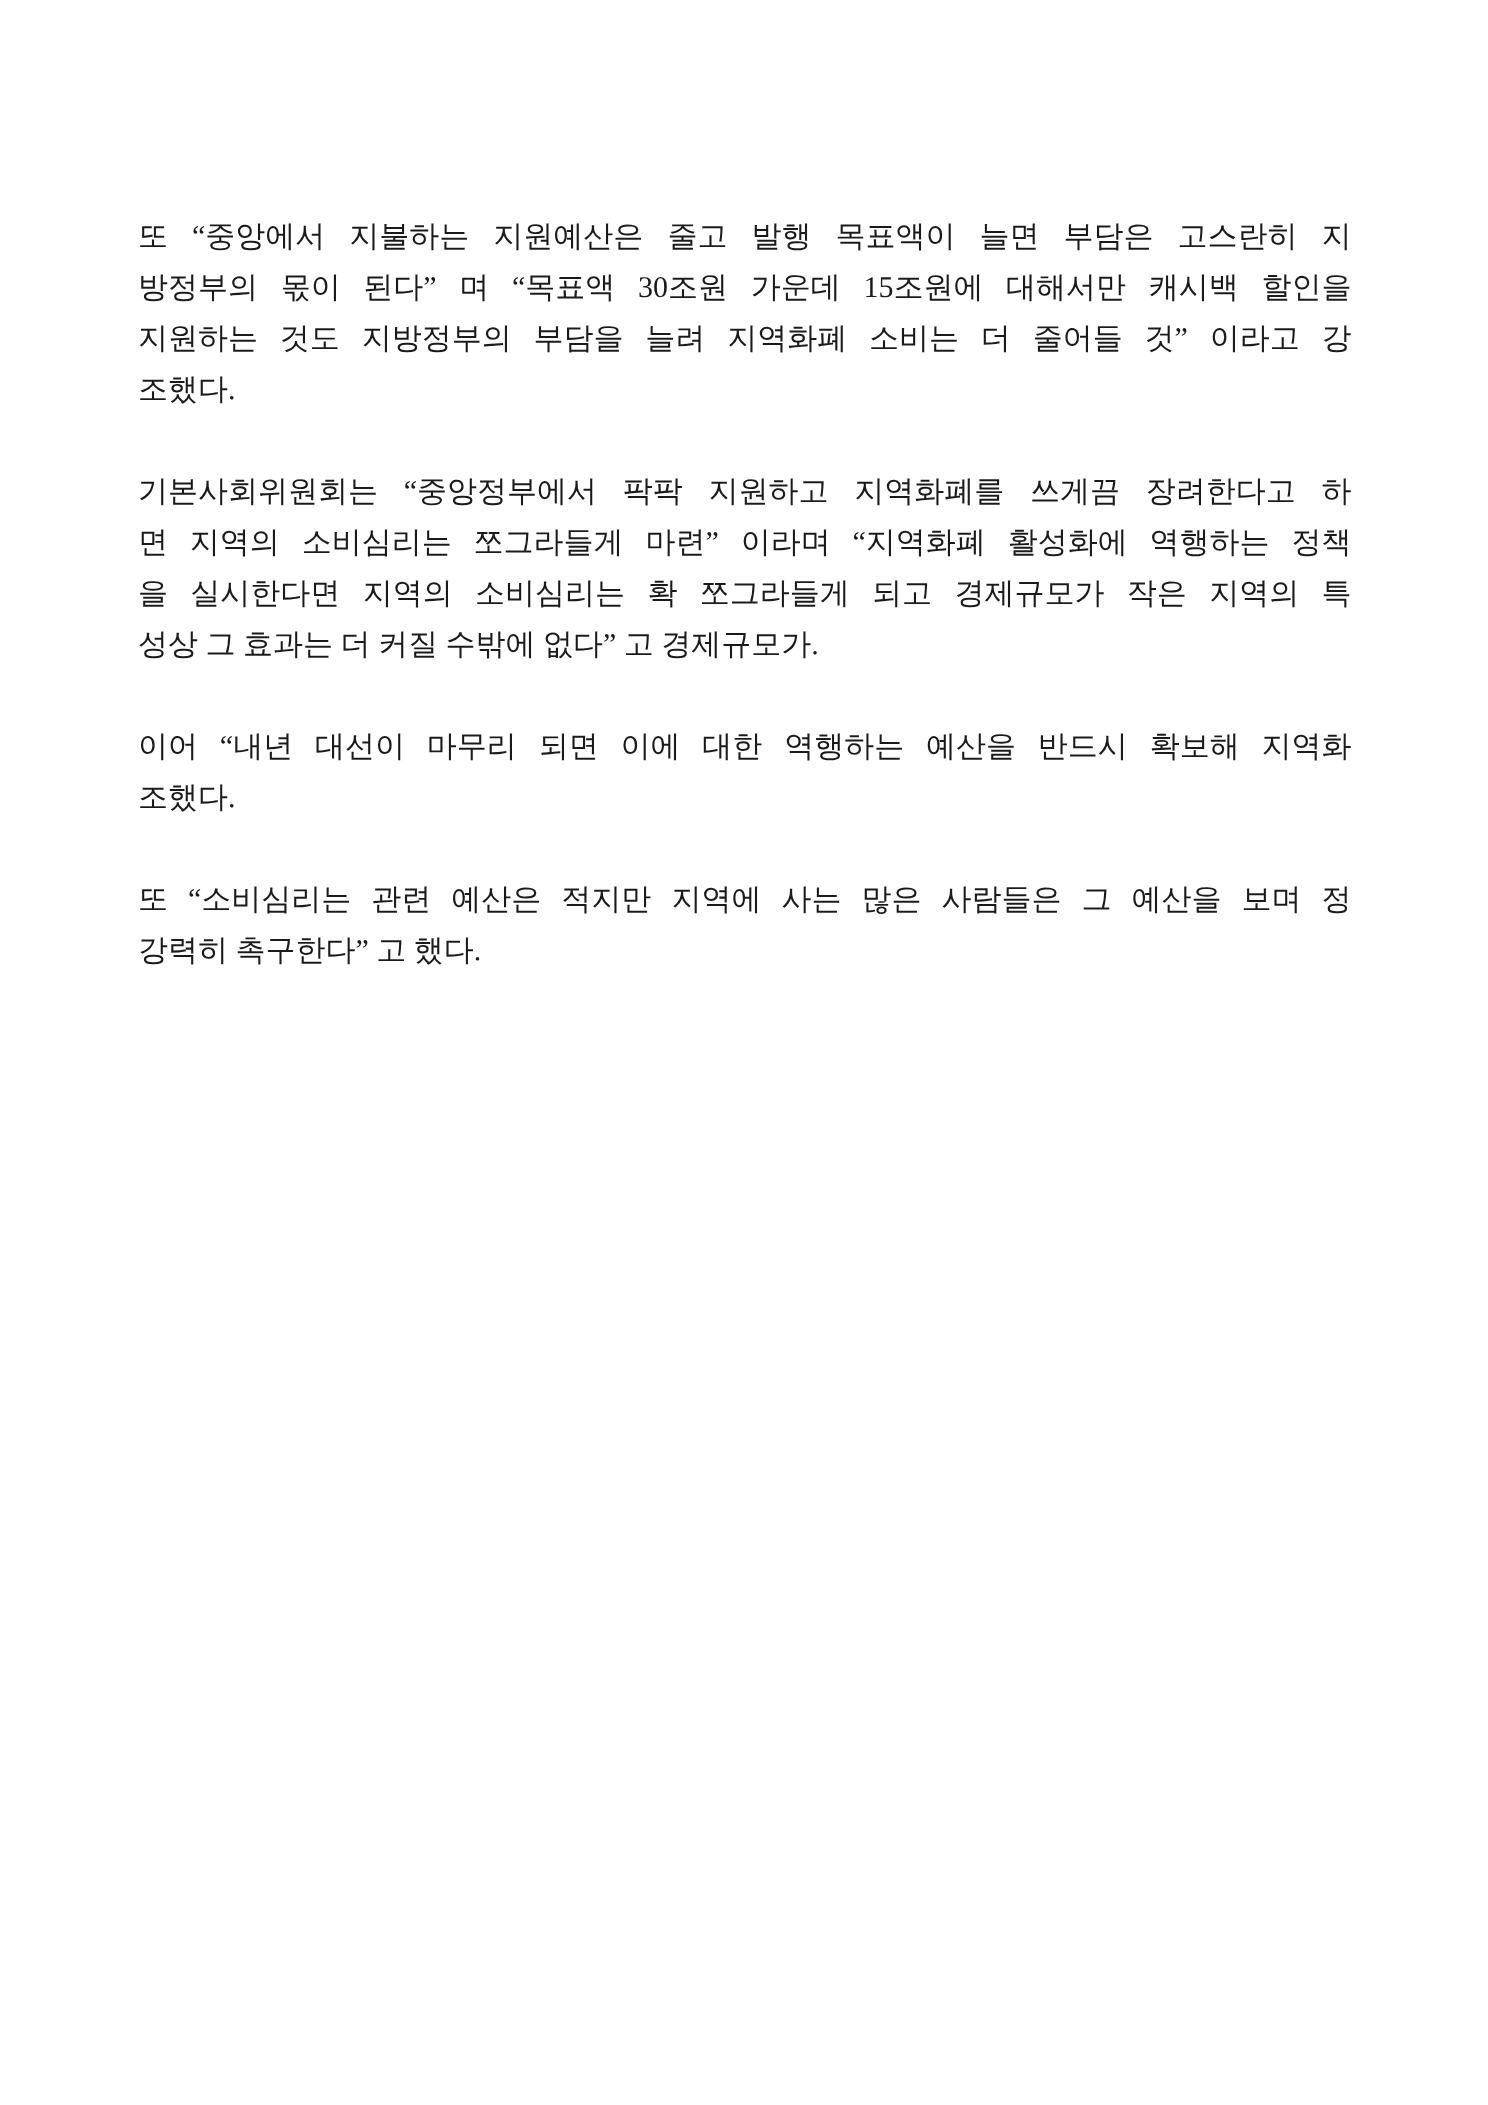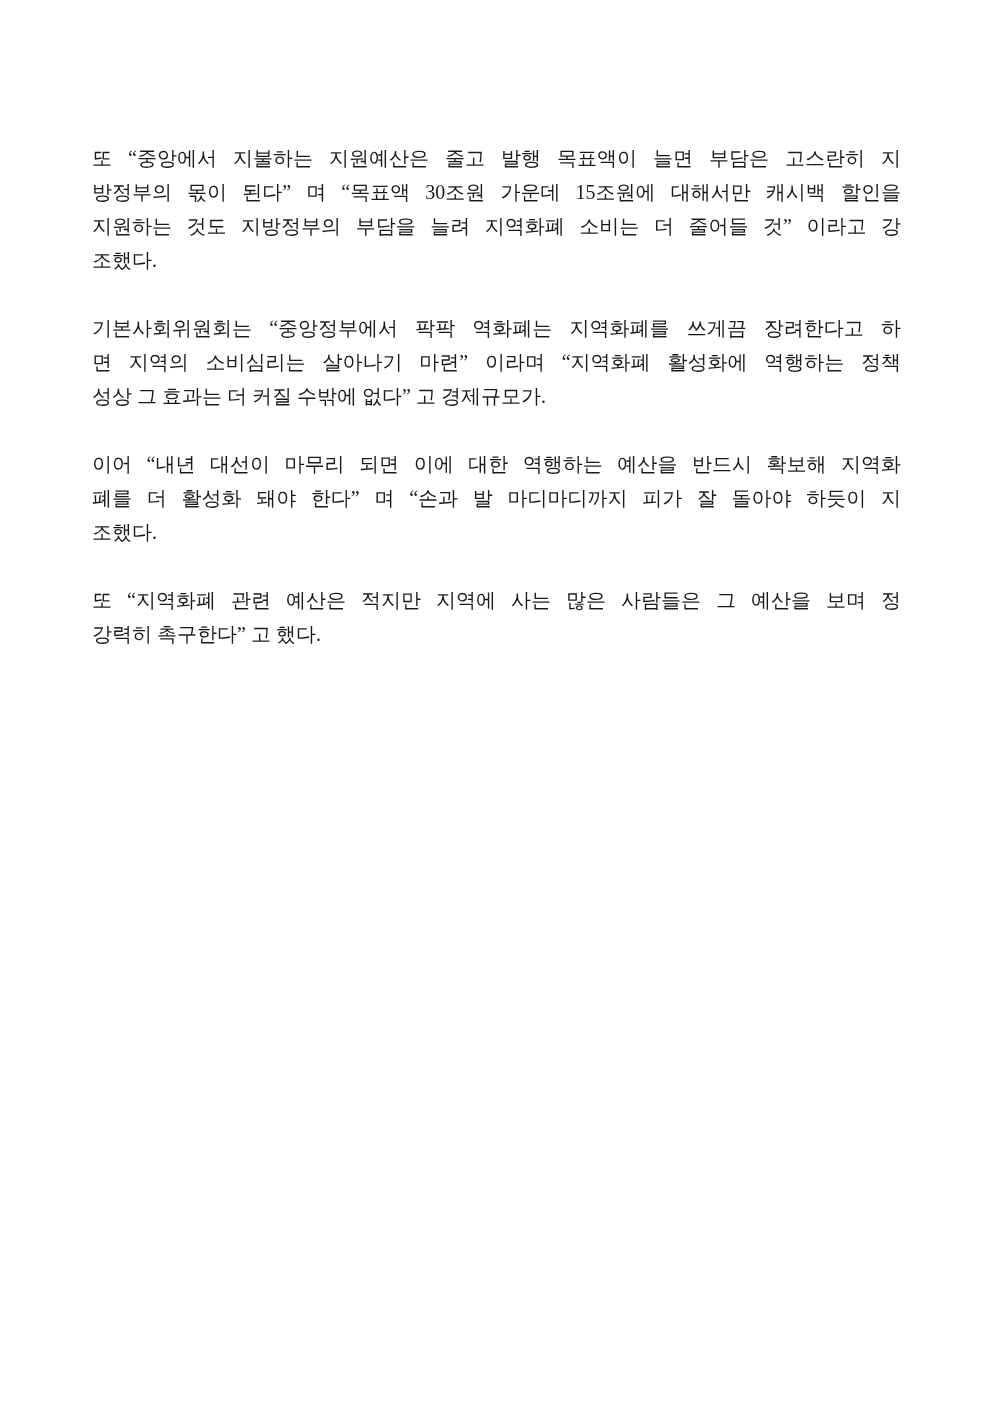--- a/index.html
+++ b/index.html
@@ -47,27 +47,27 @@
 
 <div class="page">
   <div class="article-body" id="article-body" style="color: rgb(26, 26, 26);">
       <div class="paragraph">
         <div class="line">또 “중앙에서 지불하는 지원예산은 줄고 발행 목표액이 늘면 부담은 고스란히 지</div>
         <div class="line">방정부의 몫이 된다” 며 “목표액 30조원 가운데 15조원에 대해서만 캐시백 할인을</div>
         <div class="line">지원하는 것도 지방정부의 부담을 늘려 지역화폐 소비는 더 줄어들 것” 이라고 강</div>
         <div class="line last">조했다.</div>
       </div>
       <div class="paragraph">
-        <div class="line">기본사회위원회는 “중앙정부에서 팍팍 역화폐는 지역화폐를 쓰게끔 장려한다고 하</div>
-        <div class="line">면 지역의 소비심리는 살아나기 마련” 이라며 “지역화폐 활성화에 역행하는 정책</div>
+        <div class="line">기본사회위원회는 “중앙정부에서 팍팍 지원하고 지역화폐를 쓰게끔 장려한다고 하</div>
+        <div class="line">면 지역의 소비심리는 쪼그라들게 마련” 이라며 “지역화폐 활성화에 역행하는 정책</div>
+        <div class="line">을 실시한다면 지역의 소비심리는 확 쪼그라들게 되고 경제규모가 작은 지역의 특</div>
         <div class="line last">성상 그 효과는 더 커질 수밖에 없다” 고 경제규모가.</div>
       </div>
       <div class="paragraph">
         <div class="line">이어 “내년 대선이 마무리 되면 이에 대한 역행하는 예산을 반드시 확보해 지역화</div>
-        <div class="line">폐를 더 활성화 돼야 한다” 며 “손과 발 마디마디까지 피가 잘 돌아야 하듯이 지</div>
         <div class="line last">조했다.</div>
       </div>
       <div class="paragraph">
-        <div class="line">또 “지역화폐 관련 예산은 적지만 지역에 사는 많은 사람들은 그 예산을 보며 정</div>
+        <div class="line">또 “소비심리는 관련 예산은 적지만 지역에 사는 많은 사람들은 그 예산을 보며 정</div>
         <div class="line last">강력히 촉구한다” 고 했다.</div>
       </div>
     </div>
 </div>
 
 </body></html>

